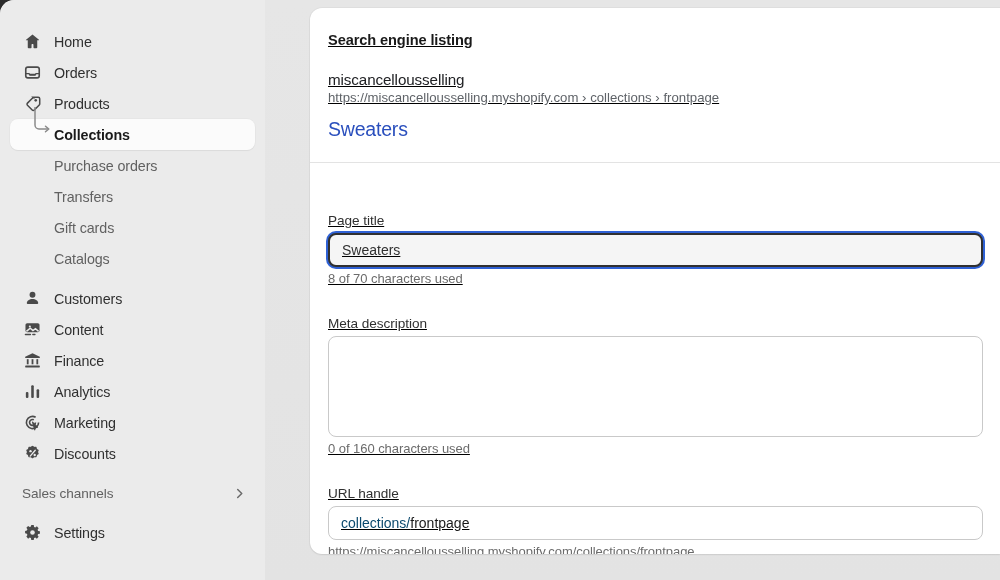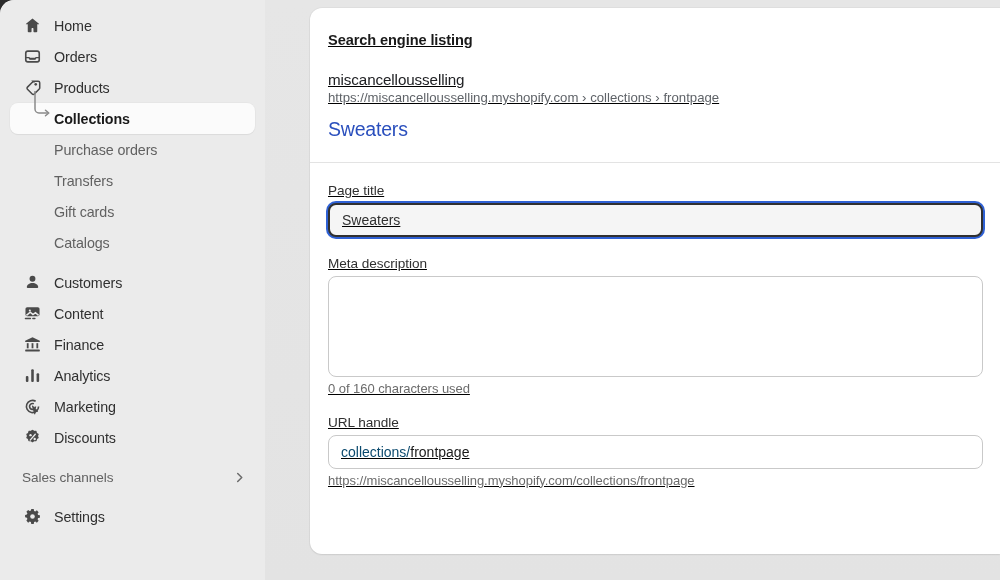--- a/index.html
+++ b/index.html
@@ -31,21 +31,21 @@
   .sidebar {
     position: absolute;
     left: 0; top: 0;
     width: 265px;
     height: 580px;
     background: #ebebeb;
     border-top-left-radius: 14px;
     padding-top: 10px;
   }
 
-  .nav-list { list-style: none; }
+  .nav-list { list-style: none; margin-top: 16px; }
 
   .nav-item {
     display: flex;
     align-items: center;
     height: 31px;
     margin: 0 10px 0 10px;
     padding: 0 8px 0 12px;
     border-radius: 8px;
     cursor: pointer;
     position: relative;
@@ -182,20 +182,21 @@
   }
 
   .field { margin-bottom: 19px; }
 
   .field-label {
     display: block;
     font-size: 13.6px;
     color: #303030;
     margin-bottom: 5px;
     letter-spacing: -0.05px;
+    margin-top: 30px;
   }
 
   .input-wrap { position: relative; }
 
   .text-input {
     width: 655px;
     height: 34px;
     border: 1px solid #8a8a8a;
     border-radius: 8px;
     background: #fdfdfd;
@@ -436,20 +437,21 @@
 
     <div class="divider"></div>
 
     <div class="form">
 
       <div class="field">
         <label class="field-label">Page title</label>
         <div class="input-wrap">
           <input class="text-input focused" type="text" value="Sweaters" style="">
         </div>
+        <div class="help-text">8 of 70 characters used</div>
       </div>
 
       <div class="field">
         <label class="field-label">Meta description</label>
         <textarea class="textarea" style=""></textarea>
         <div class="help-text">0 of 160 characters used</div>
       </div>
 
       <div class="field">
         <label class="field-label">URL handle</label>

